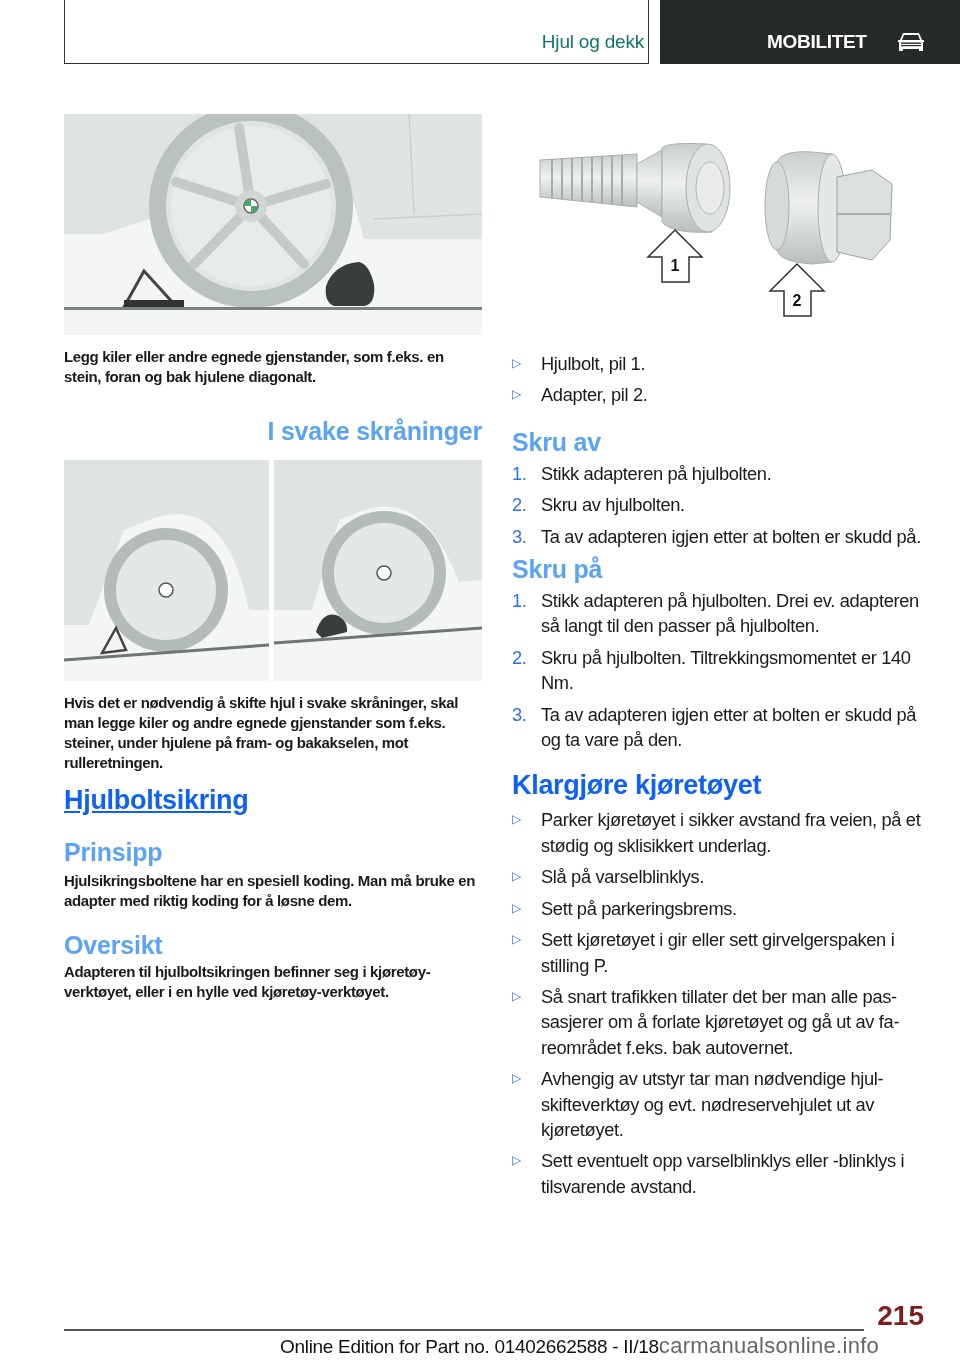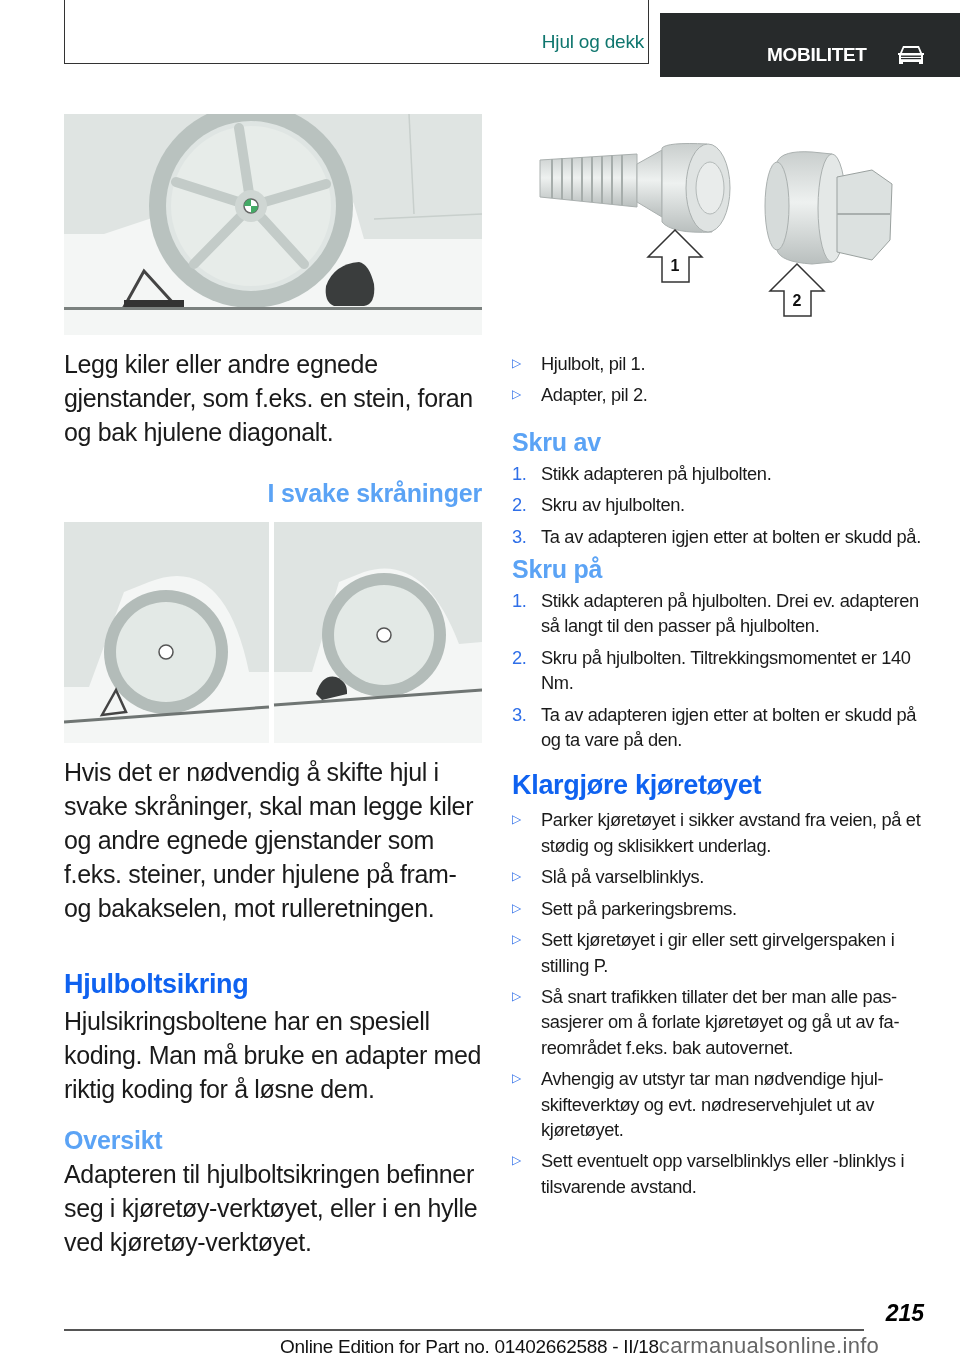--- a/index.html
+++ b/index.html
@@ -2,42 +2,42 @@
 <html><head>
 <meta charset="utf-8">
 <style>
   * { box-sizing: border-box; margin: 0; padding: 0; }
   html, body { width: 960px; height: 1362px; background: #ffffff; overflow: hidden; }
   body { position: relative; font-family: "Liberation Sans", sans-serif; color: #1a1a1a; }
 
   
   .hdr-box { position: absolute; left: 64px; top: -2px; width: 585px; height: 66px; border: 1.5px solid #333; border-top: none; }
   .hdr-section { position: absolute; right: 4px; bottom: 10px; font-size: 19px; color: #0f766e; letter-spacing: -0.2px; }
-  .hdr-dark { position: absolute; left: 660px; top: 13px; width: 300px; height: 64px; background: #272a2b; }
+  .hdr-dark { position: absolute; left: 660px; top: 0; width: 300px; height: 64px; background: #272a2b; }
   .hdr-chapter { position: absolute; left: 107px; top: 31px; font-size: 19px; font-weight: bold; color: #fff; letter-spacing: -0.3px; }
   .hdr-car { position: absolute; left: 237px; top: 30px; width: 28px; height: 24px; }
 
   
   .col { position: absolute; width: 418px; }
   .col-left { left: 64px; top: 100px; }
   .col-right { left: 512px; top: 100px; }
 
   .h-light { color: #5ba3f5; font-weight: bold; font-size: 25px; letter-spacing: -0.2px; }
   .h-strong { color: #0f62f0; font-weight: bold; font-size: 27px; letter-spacing: -0.3px; }
-  .p { font-size: 25px; line-height: 34px; letter-spacing: -0.35px; color: #1a1a1a; }
+  .p { font-size: 15px; line-height: 20px; letter-spacing: -0.35px; color: #1a1a1a; font-weight: bold; }
 
   .figure { background: #f4f6f5; position: relative; overflow: hidden; }
 
   .bul { display: flex; font-size: 18.3px; line-height: 25.4px; letter-spacing: -0.35px; margin-bottom: 6px; }
   .bul .mk { width: 29px; flex: none; color: #2f6fe8; font-size: 12px; line-height: 25.4px; padding-left: 0px; }
   .bul .num { width: 29px; flex: none; color: #2f6fe8; }
 
   
   .foot-line { position: absolute; left: 64px; top: 1329px; width: 800px; height: 2px; background: #555; }
-  .page-num { position: absolute; right: 36px; top: 1300px; font-size: 23px; font-weight: bold; color: #000000; font-style: italic; }
+  .page-num { position: absolute; right: 36px; top: 1300px; font-size: 28px; font-weight: bold; color: #7f1d1d; }
   .foot-text { position: absolute; left: 280px; top: 1333px; font-size: 19px; color: #111; letter-spacing: -0.3px; white-space: nowrap; }
   .foot-text .wm { color: #666; font-size: 22px; letter-spacing: 0.3px; }
 </style>
 </head>
 <body>
 
 <div class="hdr-box">
   <span class="hdr-section">Hjul og dekk</span>
 </div>
 <div class="hdr-dark">
@@ -97,22 +97,23 @@
       <circle cx="320" cy="113" r="7" fill="#fff" stroke="#555" stroke-width="1.5"></circle>
       <path d="M38 193 L52 168 L62 190 Z" fill="none" stroke="#444" stroke-width="2.5"></path>
       <path d="M252 172 Q258 152 272 155 Q284 160 283 172 L258 178 Z" fill="#3a3d3d"></path>
       <path d="M0 200 L205 185" stroke="#6f7573" stroke-width="3"></path>
       <path d="M210 183 L418 168" stroke="#6f7573" stroke-width="3"></path>
     </svg>
   </div>
 
   <div class="p" style="margin-top:12px;">Hvis det er nødvendig å skifte hjul i svake skrå­ninger, skal man legge kiler og andre egnede gjenstander som f.eks. steiner, under hjulene på fram- og bakakselen, mot rulleretningen.</div>
 
-  <div class="h-strong" style="margin-top:44px;">Hjulboltsikring</div>
-
+  <div class="h-strong" style="margin-top:12px;text-decoration:underline;">Hjulboltsikring</div>
+
+  <div class="h-light" style="margin-top:22px;">Prinsipp</div>
   <div class="p" style="margin-top:4px;">Hjulsikringsboltene har en spesiell koding. Man må bruke en adapter med riktig koding for å løsne dem.</div>
 
   <div class="h-light" style="margin-top:20px;">Oversikt</div>
   <div class="p" style="margin-top:2px;">Adapteren til hjulboltsikringen befinner seg i kjø­retøy-verktøyet, eller i en hylle ved kjøretøy-verk­tøyet.</div>
 </div>
 
 <div class="col col-right">
   <div style="width:418px; height:215px; margin-top:22px; position:relative;">
     <svg width="418" height="215" viewBox="0 0 418 215">
       <defs>

